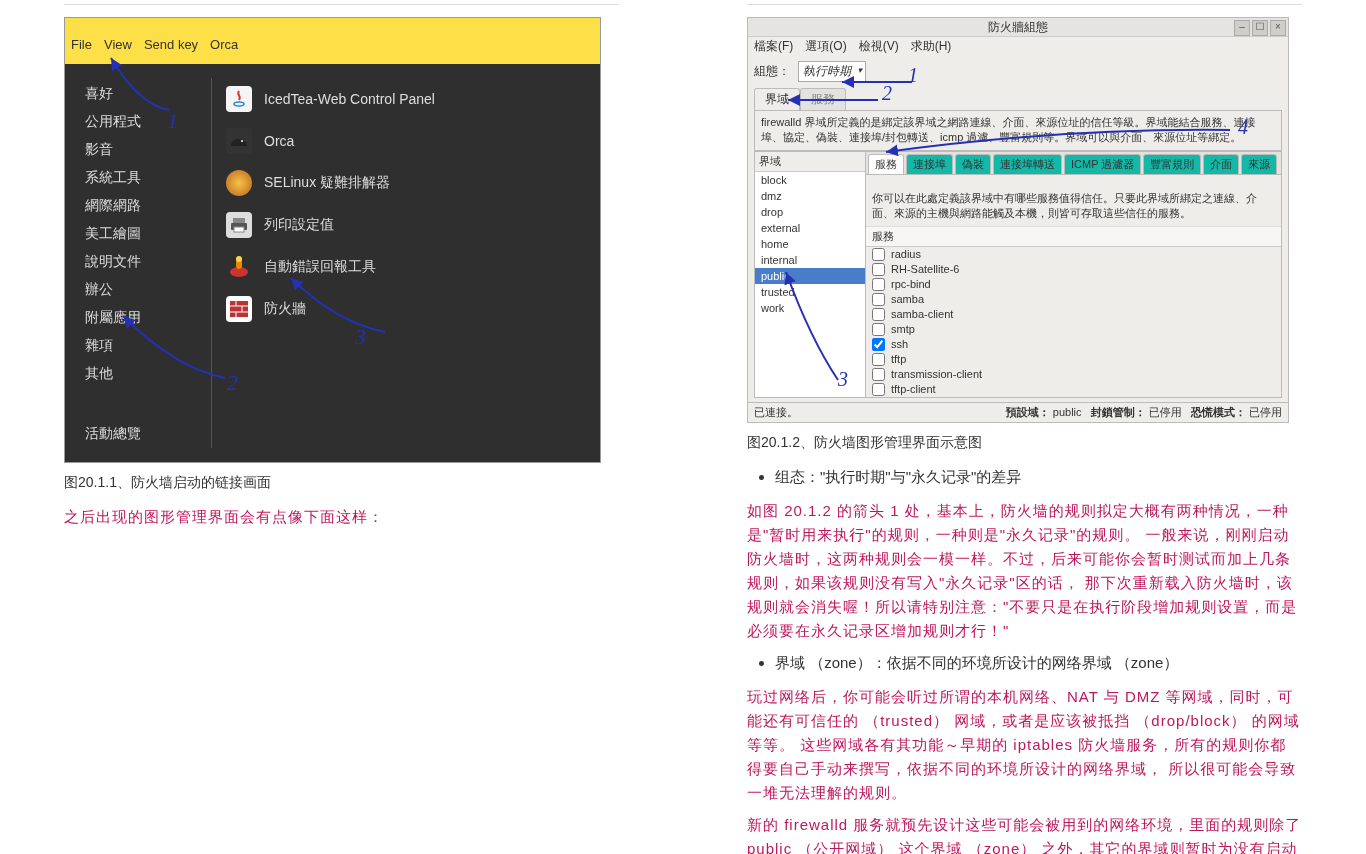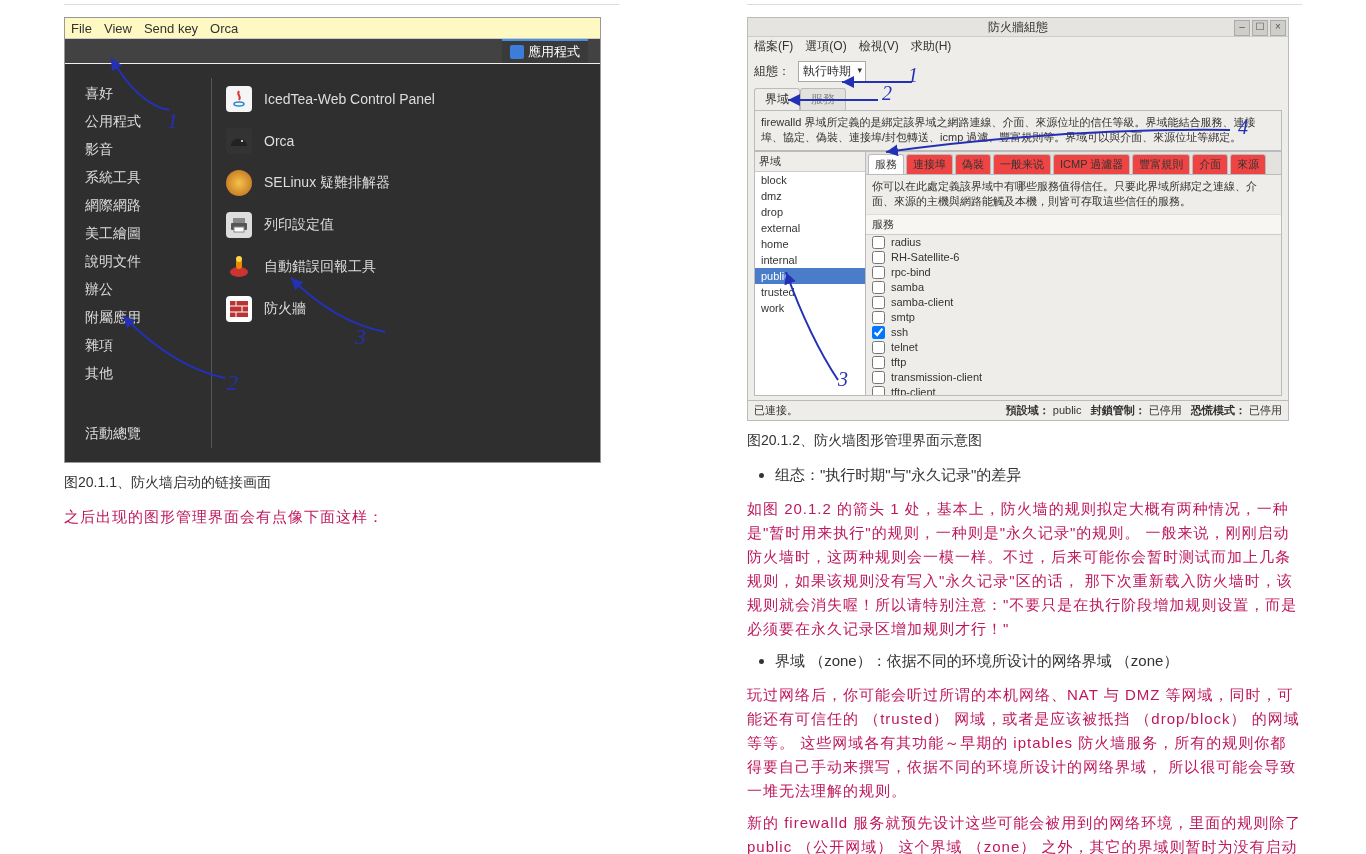--- a/index.html
+++ b/index.html
@@ -50,26 +50,26 @@
   .fig1 {
     width: 535px;
     height: 444px;
     border: 1px solid #999;
     position: relative;
     background: #f0eeee;
     font-size: 13px;
     color: #2e2e2e;
   }
   .fig1 .menubar {
-    background: #fef9c3;
+    background: #fde047;
     border-bottom: 1px solid #ccc;
     height: 20px;
     display: flex;
     align-items: center;
-    padding: 0 6px;
+    padding: 16px 6px;
     gap: 12px;
   }
   .fig1 .menubar span { color:#333; }
   .fig1 .topbar {
     background: #424242;
     color: #eee;
     height: 24px;
     display: flex;
     align-items: flex-end;
     padding: 0 12px;
@@ -222,29 +222,30 @@
     display:flex; flex-wrap:wrap;
     background:#e4e2de;
     border-bottom:1px solid #bbb;
   }
   .fig2 .subtabs .st {
     border:1px solid #bbb;
     border-bottom:none;
     padding:2px 6px;
     font-size:11px;
     margin:2px 0 0 2px;
-    background:#ef4444;
+    background:#14b8a6;
     border-radius:3px 3px 0 0;
   }
   .fig2 .subtabs .st.active { background:#fff; }
   .fig2 .subdesc {
     padding:4px 6px;
     font-size:11px;
     line-height:1.4;
     border-bottom:1px solid #ddd;
+    margin-top:12px;
   }
   .fig2 .svclist {
     max-height:180px;
     overflow:hidden;
   }
   .fig2 .svclist .svhdr {
     border-bottom:1px solid #ccc;
     padding:2px 6px;
     font-size:11px;
     background:#f7f6f3;
@@ -421,21 +422,21 @@
         </div>
       </div>
       <div class="menubar2">
         <span>檔案(F)</span>
         <span>選項(O)</span>
         <span>檢視(V)</span>
         <span>求助(H)</span>
       </div>
       <div class="configrow">
         <span>組態：</span>
-        <span style="border:1px solid #aaa;background:#fff;padding:1px 14px 1px 4px;position:relative;">
+        <span style="border:1px solid #aaa;background:#fff;padding:1px 14px 1px 4px;position:relative;font-style:italic;">
           <span>執行時期</span>
           <span style="position:absolute;right:3px;top:3px;font-size:9px;">▾</span>
         </span>
       </div>
       <div class="tabs">
         <div class="tab">界域</div>
         <div class="tab inactive">服務</div>
       </div>
       <div class="desc">firewalld 界域所定義的是綁定該界域之網路連線、介面、來源位址的信任等級。界域能結合服務、連接埠、協定、偽裝、連接埠/封包轉送、icmp 過濾、豐富規則等。界域可以與介面、來源位址等綁定。</div>
 
@@ -450,21 +451,21 @@
           <div class="z">internal</div>
           <div class="z sel">public</div>
           <div class="z">trusted</div>
           <div class="z">work</div>
         </div>
         <div class="rightpanel">
           <div class="subtabs">
             <div class="st active">服務</div>
             <div class="st">連接埠</div>
             <div class="st">偽裝</div>
-            <div class="st">一般来说</div>
+            <div class="st">連接埠轉送</div>
             <div class="st">ICMP 過濾器</div>
             <div class="st">豐富規則</div>
             <div class="st">介面</div>
             <div class="st">來源</div>
           </div>
           <div class="subdesc">你可以在此處定義該界域中有哪些服務值得信任。只要此界域所綁定之連線、介面、來源的主機與網路能觸及本機，則皆可存取這些信任的服務。</div>
           <div class="svclist">
             <div class="svhdr">服務</div>
             <div id="svc-container">
                 <div class="svc">
@@ -487,24 +488,20 @@
                   <input type="checkbox" style="">
                   <span>samba-client</span>
                 </div>
                 <div class="svc">
                   <input type="checkbox" style="">
                   <span>smtp</span>
                 </div>
                 <div class="svc">
                   <input type="checkbox" checked="" style="">
                   <span>ssh</span>
-                </div>
-                <div class="svc">
-                  <input type="checkbox" style="">
-                  <span>telnet</span>
                 </div>
                 <div class="svc">
                   <input type="checkbox" style="">
                   <span>tftp</span>
                 </div>
                 <div class="svc">
                   <input type="checkbox" style="">
                   <span>transmission-client</span>
                 </div>
                 <div class="svc">

